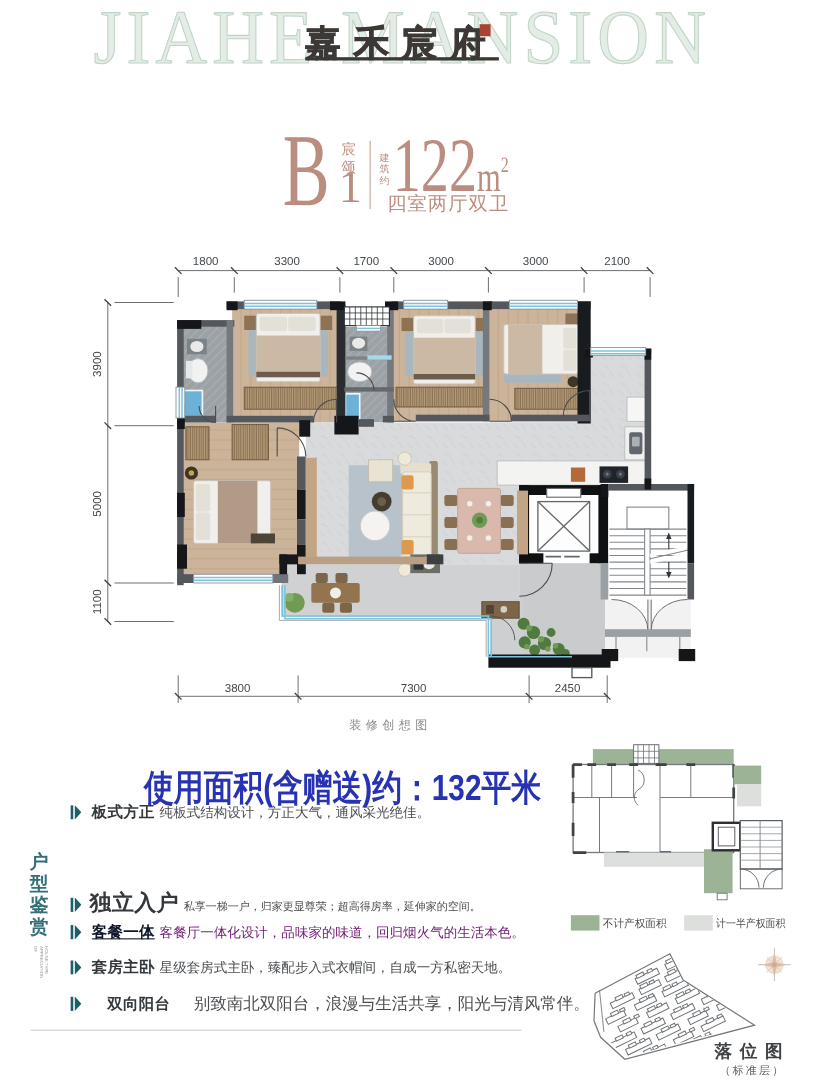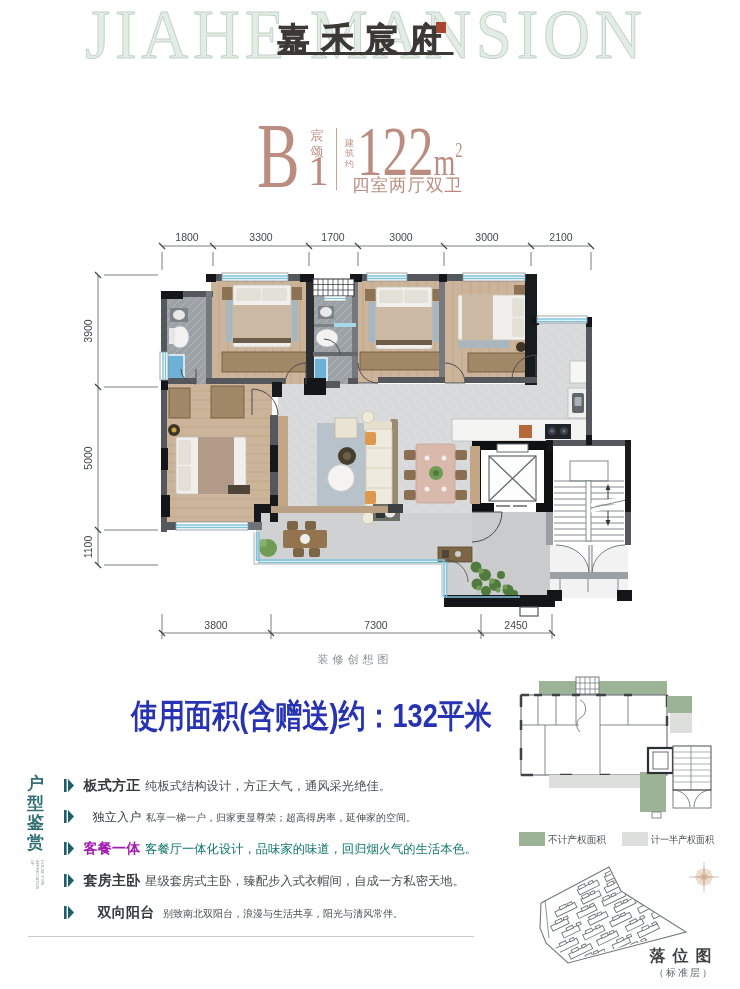--- a/index.html
+++ b/index.html
@@ -624,59 +624,59 @@
 
 <div class="abs" style="left:131px;top:694px;font-size:33px;font-weight:bold;color:#2733b2;white-space:nowrap;transform:scaleX(0.82);transform-origin:0 0;">使用面积(含赠送)约：132平米</div>
 
 <div class="abs" style="left:26px;top:774px;width:19px;font-size:17px;font-weight:bold;color:#337076;line-height:1.15;text-align:center;">户<br>型<br>鉴<br>赏</div>
 
 <div class="abs" style="left:30px;top:860px;width:10px;font-size:4px;color:#9aa0a0;writing-mode:vertical-rl;height:32px;letter-spacing:0px;">APPRECIATION OF</div>
 <div class="abs" style="left:35px;top:860px;width:10px;font-size:4px;color:#9aa0a0;writing-mode:vertical-rl;height:32px;">HOUSE TYPE</div>
 
 <div class="abs" style="left:0;top:0;">
 
-  <div class="abs" style="left:64px;top:776px;width:660px;white-space:nowrap;">
+  <div class="abs" style="left:64px;top:730px;width:660px;white-space:nowrap;">
     <svg width="10" height="13" style="vertical-align:-2px;">
         <rect x="0" y="0" width="2.6" height="13" fill="#1d5f66"></rect>
         <path d="M4,0 L10,6.5 L4,13 Z" fill="#1d5f66"></path>
       </svg>
     <span style="font-size:14px;font-weight:bold;color:#33383c;letter-spacing:0.3px;margin-left:5px;">板式方正</span>
     <span style="font-size:12.3px;color:#4a4d50;margin-left:0px;">纯板式结构设计，方正大气，通风采光绝佳。</span>
   </div>
 
   <div class="abs" style="left:64px;top:807px;width:660px;white-space:nowrap;">
     <svg width="10" height="13" style="vertical-align:-2px;">
         <rect x="0" y="0" width="2.6" height="13" fill="#1d5f66"></rect>
         <path d="M4,0 L10,6.5 L4,13 Z" fill="#1d5f66"></path>
       </svg>
-    <span style="font-size:12px;font-weight:normal;color:#33383c;letter-spacing:0.3px;margin-left:14px;">独立入户</span>
+    <span style="font-size:20px;font-weight:bold;color:#33383c;letter-spacing:0.3px;margin-left:3px;">独立入户</span>
     <span style="font-size:10px;color:#4a4d50;margin-left:0px;">私享一梯一户，归家更显尊荣；超高得房率，延伸家的空间。</span>
   </div>
 
   <div class="abs" style="left:64px;top:839px;width:660px;white-space:nowrap;">
     <svg width="10" height="13" style="vertical-align:-2px;">
         <rect x="0" y="0" width="2.6" height="13" fill="#1d5f66"></rect>
         <path d="M4,0 L10,6.5 L4,13 Z" fill="#1d5f66"></path>
       </svg>
-    <span style="font-size:14px;font-weight:bold;color:#a21caf;letter-spacing:0.3px;margin-left:5px;">客餐一体</span>
-    <span style="font-size:12.3px;color:#0f766e;margin-left:0px;">客餐厅一体化设计，品味家的味道，回归烟火气的生活本色。</span>
+    <span style="font-size:14px;font-weight:bold;color:#0f172a;letter-spacing:0.3px;margin-left:5px;text-decoration:underline;">客餐一体</span>
+    <span style="font-size:12.3px;color:#701a75;margin-left:0px;">客餐厅一体化设计，品味家的味道，回归烟火气的生活本色。</span>
   </div>
 
   <div class="abs" style="left:64px;top:871px;width:660px;white-space:nowrap;">
     <svg width="10" height="13" style="vertical-align:-2px;">
         <rect x="0" y="0" width="2.6" height="13" fill="#1d5f66"></rect>
         <path d="M4,0 L10,6.5 L4,13 Z" fill="#1d5f66"></path>
       </svg>
     <span style="font-size:14px;font-weight:bold;color:#33383c;letter-spacing:0.3px;margin-left:5px;">套房主卧</span>
     <span style="font-size:12.3px;color:#4a4d50;margin-left:0px;">星级套房式主卧，臻配步入式衣帽间，自成一方私密天地。</span>
   </div>
 
   <div class="abs" style="left:64px;top:903px;width:660px;white-space:nowrap;">
     <svg width="10" height="13" style="vertical-align:-2px;">
         <rect x="0" y="0" width="2.6" height="13" fill="#1d5f66"></rect>
         <path d="M4,0 L10,6.5 L4,13 Z" fill="#1d5f66"></path>
       </svg>
     <span style="font-size:14px;font-weight:bold;color:#33383c;letter-spacing:0.3px;margin-left:19px;">双向阳台</span>
-    <span style="font-size:10px;color:#4a4d50;margin-left:4px;">别致南北双阳台，浪漫与生活共享，阳光与清风常伴。</span>
+    <span style="font-size:15px;color:#4a4d50;margin-left:17px;">别致南北双阳台，浪漫与生活共享，阳光与清风常伴。</span>
   </div>
 
   <div class="abs" style="left:28px;top:936px;width:446px;height:1px;background:#c9cbcc;"></div>
 </div>
 
 </body></html>

